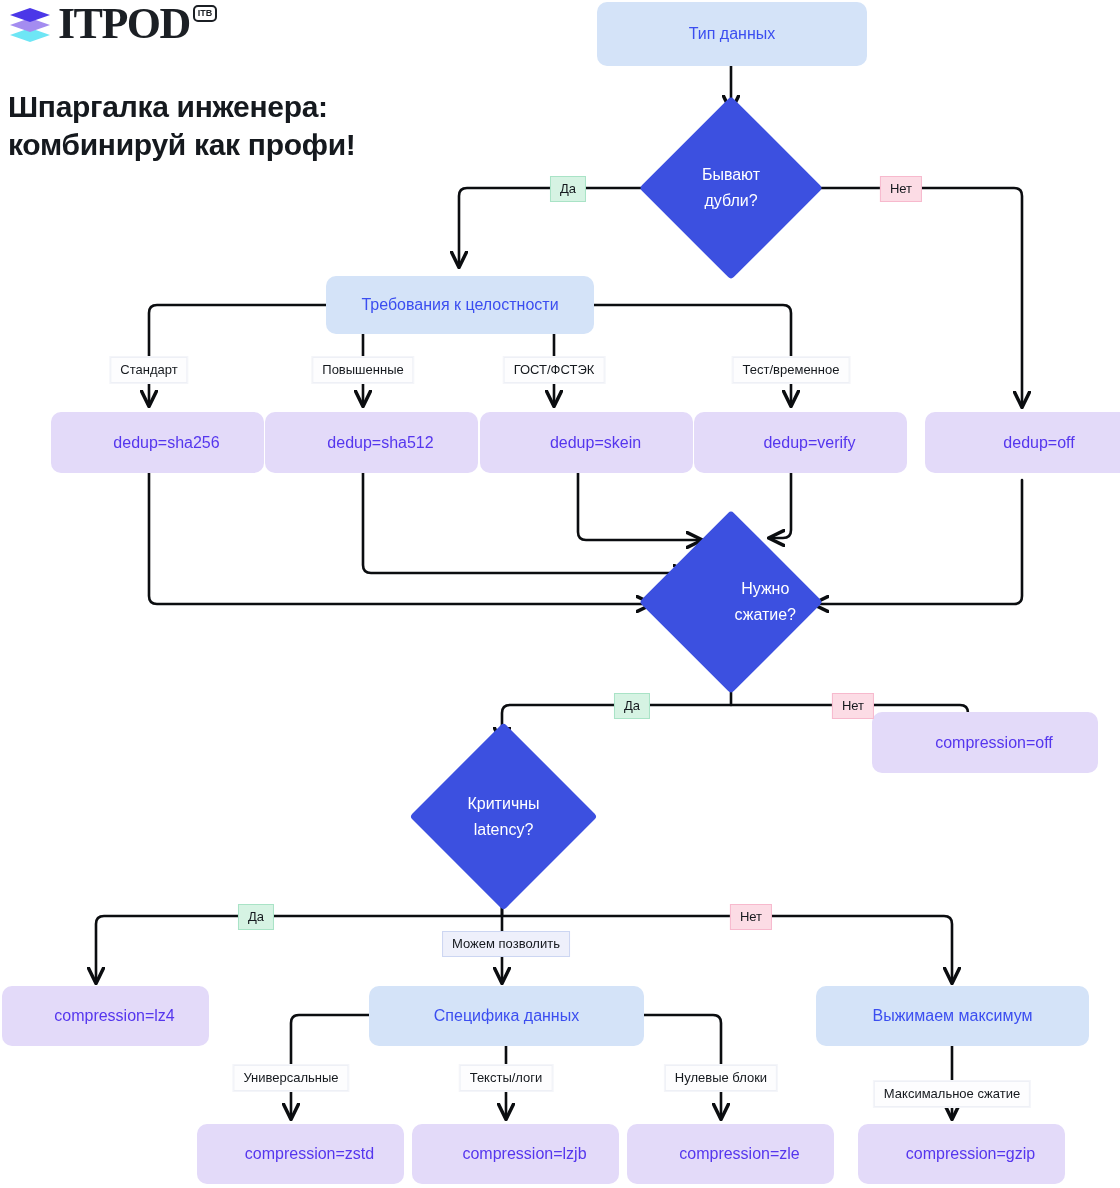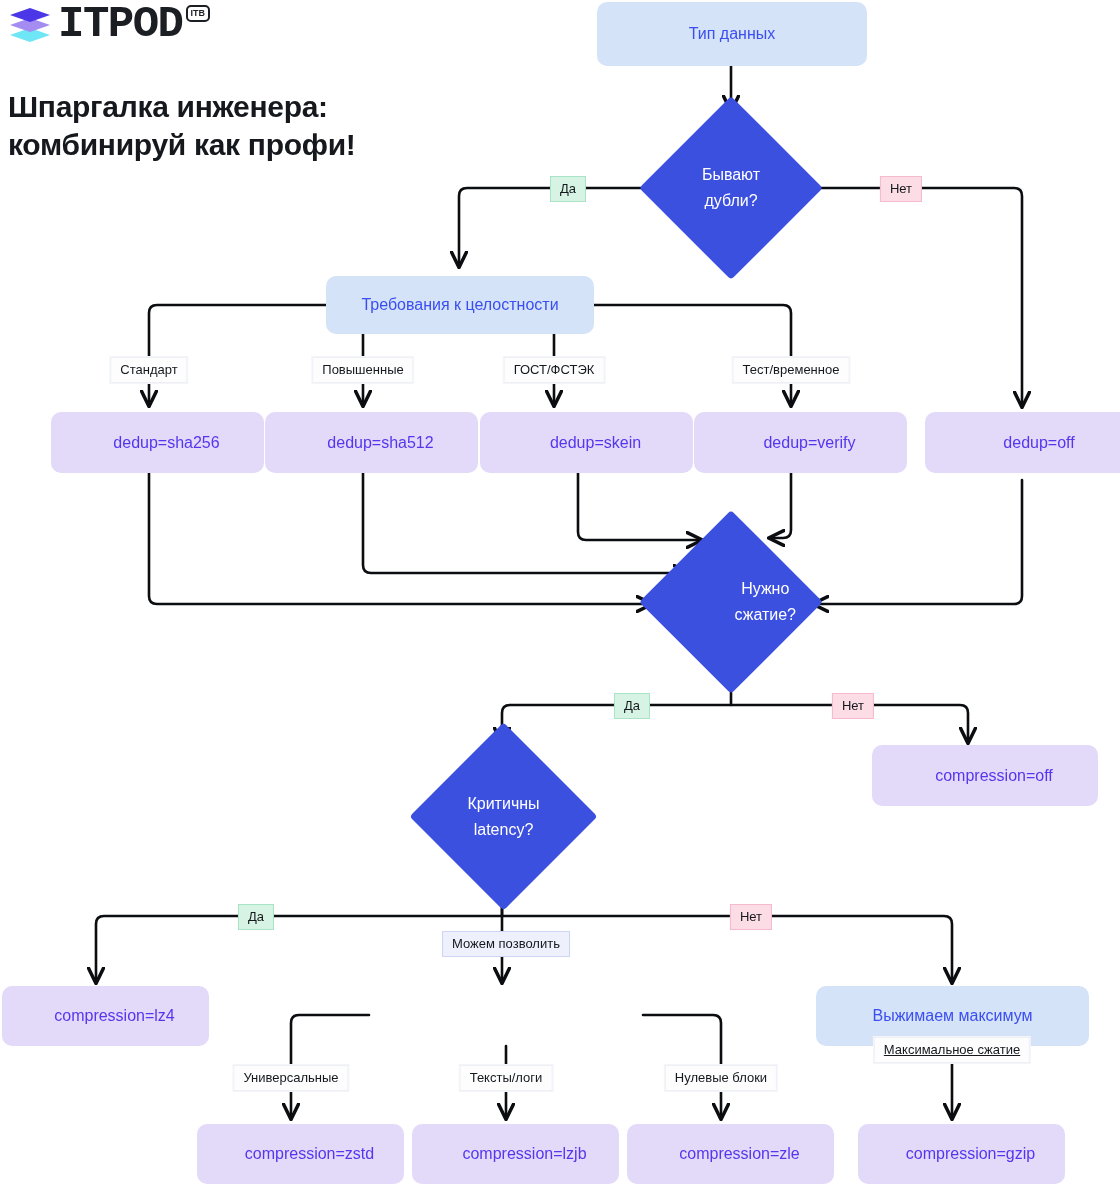--- a/index.html
+++ b/index.html
@@ -9,21 +9,21 @@
     font-family:"Liberation Sans","DejaVu Sans",sans-serif;
     position:relative;overflow:hidden;
   }
   #root{position:absolute;inset:0;}
 
   
   .brand{position:absolute;left:8px;top:4px;display:flex;align-items:flex-start;}
   .brand-logo{width:44px;height:40px;margin-right:6px;flex:0 0 auto;}
   .brand-word{
     font-size:44px;font-weight:800;letter-spacing:-1.5px;
-    color:#1b1f24;line-height:40px;font-family:Liberation Mono, monospace;
+    color:#1b1f24;line-height:40px;font-family:Liberation Serif, serif;
   }
   .brand-badge{
     margin-left:3px;margin-top:1px;
     border:2px solid #1b1f24;border-radius:5px;
     font-size:9px;font-weight:700;line-height:11px;
     padding:1px 3px;color:#1b1f24;letter-spacing:0px;
     display:inline-block;
   }
   .headline{
     position:absolute;left:8px;top:88px;width:480px;
@@ -145,33 +145,36 @@
   <div class="nodebox n-purple" style="left:925px;top:412px;width:192px;height:61px;">
     <span>dedup=off</span>
     </div>
 
   <div class="diamond" style="left:666px;top:537px;width:130px;height:130px;justify-content:flex-end;">
     <div class="dshape"></div>
     <div class="dtext">Нужно
 сжатие?</div>
     </div>
 
-  <div class="nodebox n-purple" style="left:872px;top:745px;width:208px;height:61px;">
+  <div class="nodebox n-purple" style="left:872px;top:712px;width:208px;height:61px;">
     <span>compression=off</span>
     </div>
 
   <div class="diamond" style="left:437px;top:750px;width:133px;height:133px;">
     <div class="dshape"></div>
     <div class="dtext">Критичны
 latency?</div>
     </div>
 
   <div class="nodebox n-purple" style="left:2px;top:986px;width:189px;height:60px;">
     <span>compression=lz4</span>
     </div>
+  <div class="nodebox n-blue" style="left:369px;top:986px;width:275px;height:60px;">
+    <span>Специфика данных</span>
+    </div>
   <div class="nodebox n-blue" style="left:816px;top:986px;width:273px;height:60px;">
     <span>Выжимаем максимум</span>
     </div>
 
   <div class="nodebox n-purple" style="left:197px;top:1124px;width:189px;height:60px;">
     <span>compression=zstd</span>
     </div>
   <div class="nodebox n-purple" style="left:412px;top:1124px;width:189px;height:60px;">
     <span>compression=lzjb</span>
     </div>
@@ -221,17 +224,17 @@
 
   <div class="chip c-white" style="left:291px;top:1078px;">
       <span>Универсальные</span>
     </div>
   <div class="chip c-white" style="left:506px;top:1078px;">
       <span>Тексты/логи</span>
     </div>
   <div class="chip c-white" style="left:721px;top:1078px;">
       <span>Нулевые блоки</span>
     </div>
-  <div class="chip c-white" style="left:952px;top:1050px;text-decoration:underline;">
+  <div class="chip c-white" style="left:952px;top:1094px;">
       <span>Максимальное сжатие</span>
     </div>
 
 </div>
 
 </body></html>

